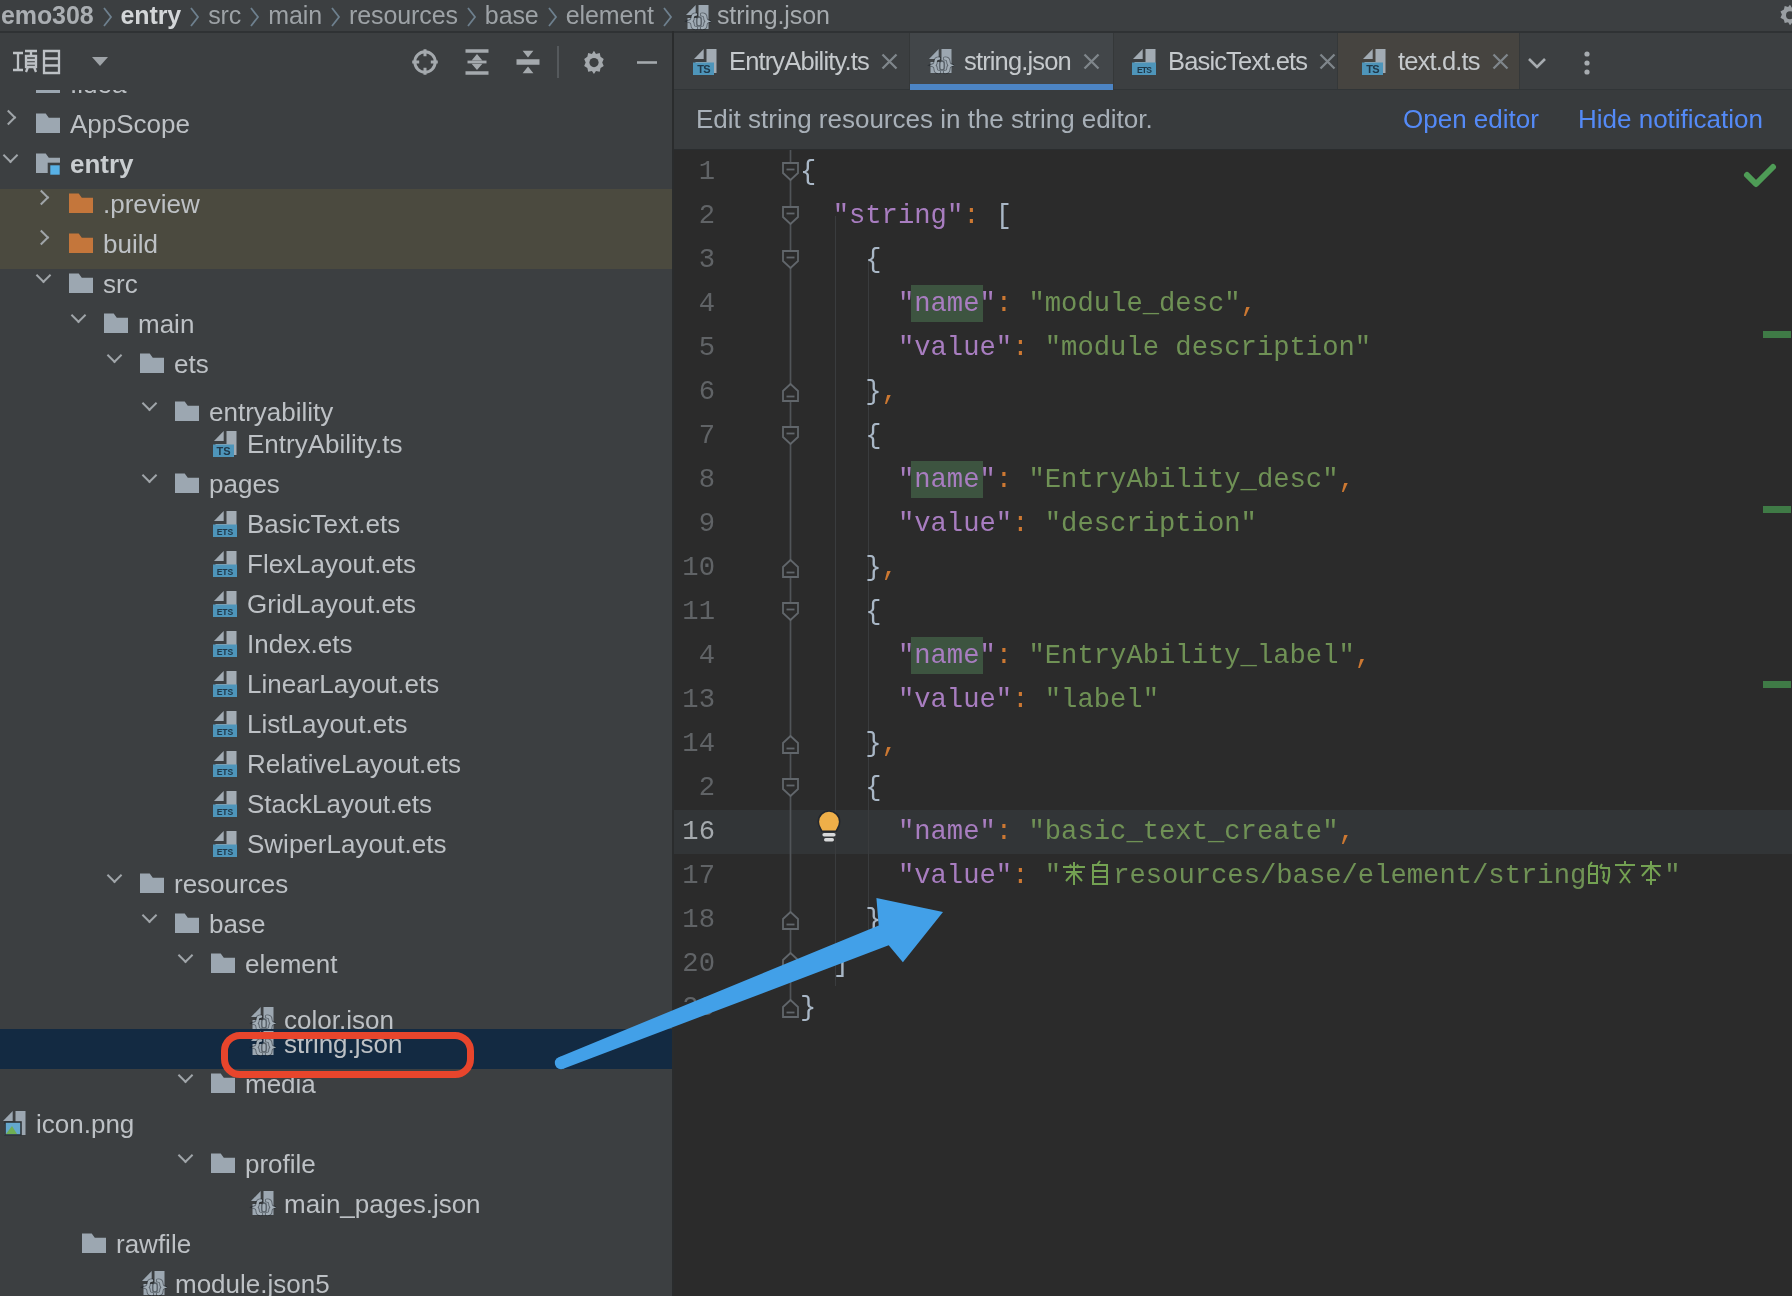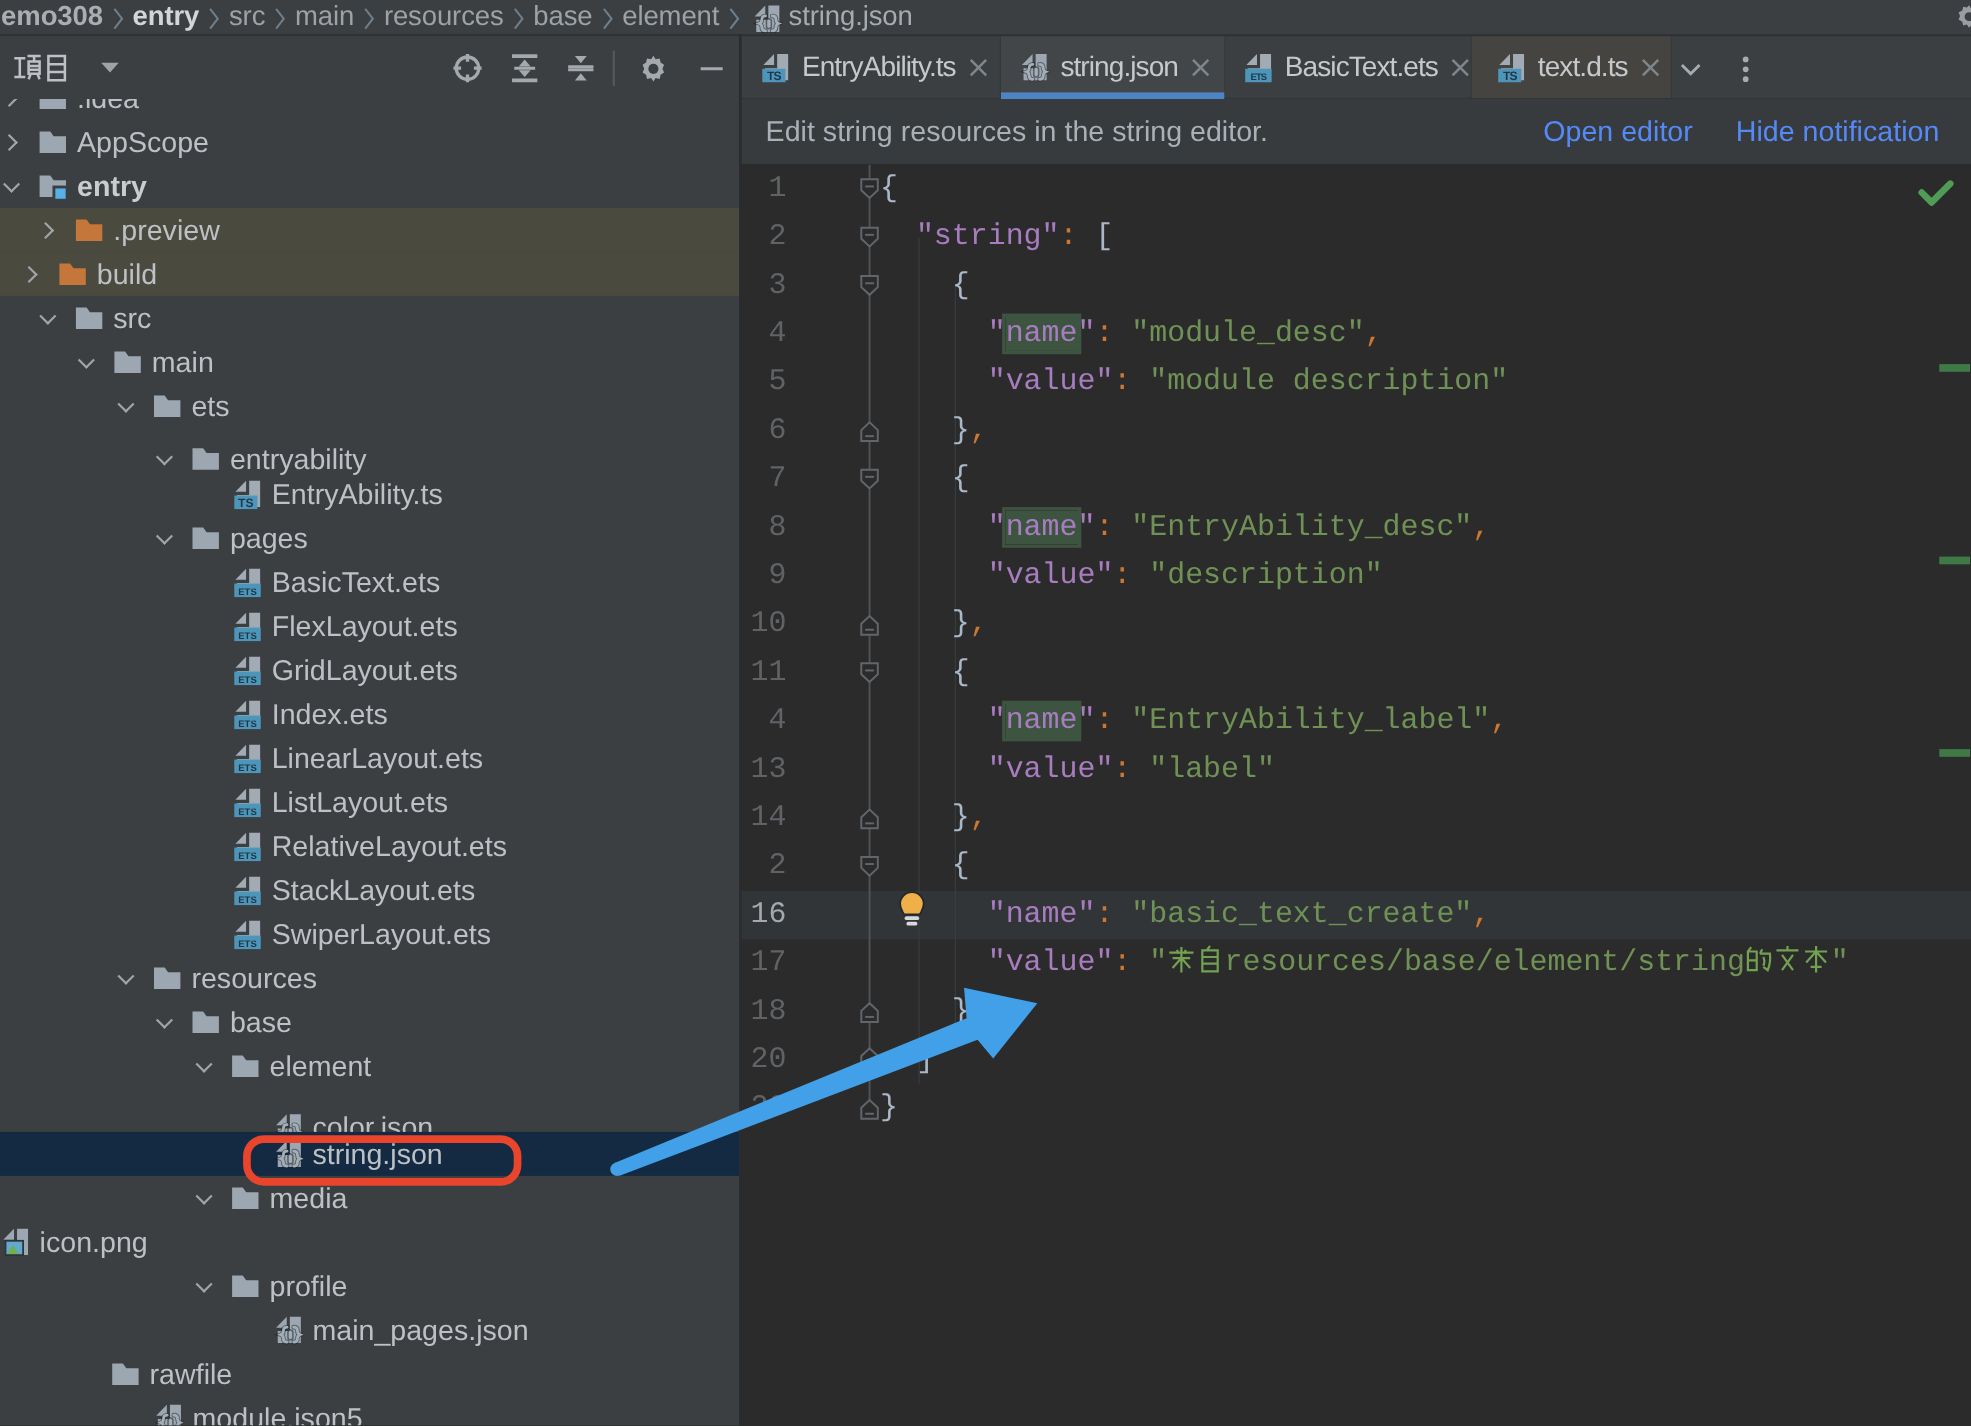--- a/index.html
+++ b/index.html
@@ -9,21 +9,21 @@
   border-bottom:2px solid #2F3234;display:flex;align-items:center;gap:8px;
   font-size:25px;color:#9DA2A6;padding-left:1px;letter-spacing:-0.1px}
 #bcb .bi {white-space:nowrap}
 #bcb .bb {font-weight:bold;color:#AAAEB2}
 #bcb .bw {font-weight:bold;color:#D3D6D8}
 #bcb svg {flex:0 0 auto;margin-top:2px}
 .bci {margin:2px -2px 0 2px}
 
 #panel {position:absolute;left:0;top:33px;width:672px;height:1263px;background:#3C3F41;overflow:hidden}
 #pborder {position:absolute;left:672px;top:31px;width:2px;height:1265px;background:#2A2C2D;z-index:30}
-.tr {position:absolute;left:0;width:672px;height:40px;display:flex;align-items:center;
+.tr {position:absolute;left:0;width:672px;height:40px;display:flex;
   font-size:26px;color:#BDC1C5;white-space:nowrap}
 .tr.ex {background:#4B4A3F}
 .tr.sel {background:#132A42}
 .tr.b .lbl {font-weight:bold;color:#C9CDD0}
 .cv {width:16px;height:16px;margin-right:16px;position:relative;flex:0 0 auto}
 .cv::after {content:"";position:absolute;width:9px;height:9px;
   border-right:2.6px solid #A0A5A9;border-bottom:2.6px solid #A0A5A9}
 .cvr::after {transform:rotate(-45deg);left:1px;top:3px}
 .cvd::after {transform:rotate(45deg);left:3px;top:1px}
 .ic {flex:0 0 auto;margin-right:8px}
@@ -144,21 +144,21 @@
         </svg>
         <span class="lbl">entry</span>
       </div>
 <div class="tr ex" style="top:156px;padding-left:35px">
         <span class="cv cvr"></span>
         <svg class="ic" width="28" height="28" viewBox="0 0 28 28">
           <path d="M2 4.5 h9.7 l3.1 4.3 H26 V24 H2 Z" fill="#C4763B"></path>
         </svg>
         <span class="lbl">.preview</span>
       </div>
-<div class="tr ex" style="top:196px;padding-left:20px">
+<div class="tr ex" style="top:196px;padding-left:35px">
         <span class="cv cvr"></span>
         <svg class="ic" width="28" height="28" viewBox="0 0 28 28">
           <path d="M2 4.5 h9.7 l3.1 4.3 H26 V24 H2 Z" fill="#C4763B"></path>
         </svg>
         <span class="lbl">build</span>
       </div>
 <div class="tr " style="top:236px;padding-left:35px">
         <span class="cv cvd"></span>
         <svg class="ic" width="28" height="28" viewBox="0 0 28 28">
           <path d="M2 4.5 h9.7 l3.1 4.3 H26 V24 H2 Z" fill="#9CA7B1"></path>
@@ -368,21 +368,21 @@
         </svg>
         <span class="lbl">main_pages.json</span>
       </div>
 <div class="tr " style="top:1116px;padding-left:177px">
         <span class="cv cvd"></span>
         <svg class="ic" width="28" height="28" viewBox="0 0 28 28">
           <path d="M2 4.5 h9.7 l3.1 4.3 H26 V24 H2 Z" fill="#9CA7B1"></path>
         </svg>
         <span class="lbl">profile</span>
       </div>
-<div class="tr " style="top:1196px;padding-left:100px">
+<div class="tr " style="top:1196px;padding-left:80px">
         <svg class="ic" width="28" height="28" viewBox="0 0 28 28">
           <path d="M2 4.5 h9.7 l3.1 4.3 H26 V24 H2 Z" fill="#9CA7B1"></path>
         </svg>
         <span class="lbl">rawfile</span>
       </div>
 <div class="tr " style="top:1236px;padding-left:139px">
         <svg class="ic" width="28" height="28" viewBox="0 0 28 28">
           <path d="M12.7 2 L12.7 12 L3 12 Z" fill="#9CA7B1"></path>
           <path d="M15.5 2 H25.5 V26 H4.5 V15 H15.5 Z" fill="#9CA7B1"></path>
           <g fill="none" stroke="rgba(18,24,30,0.5)" stroke-width="4.2" stroke-linecap="round">

